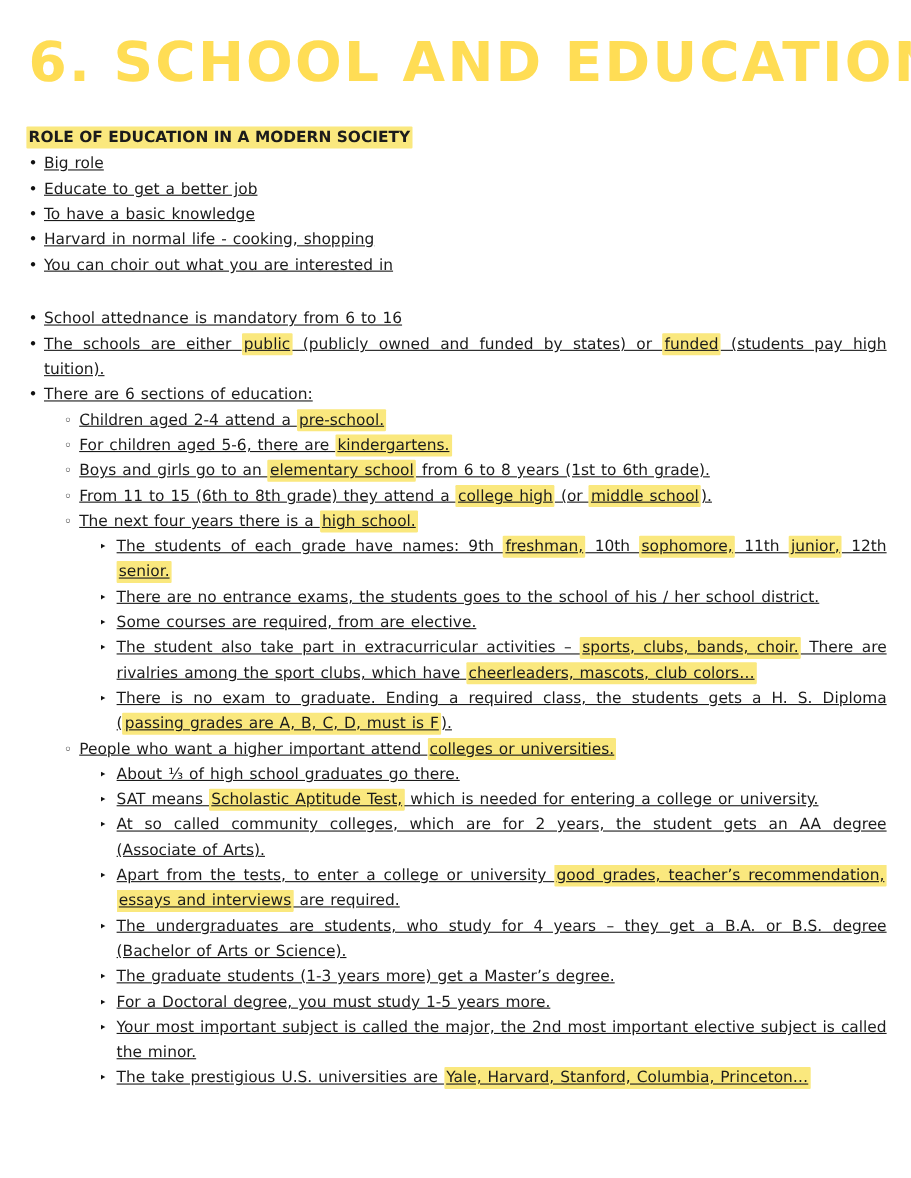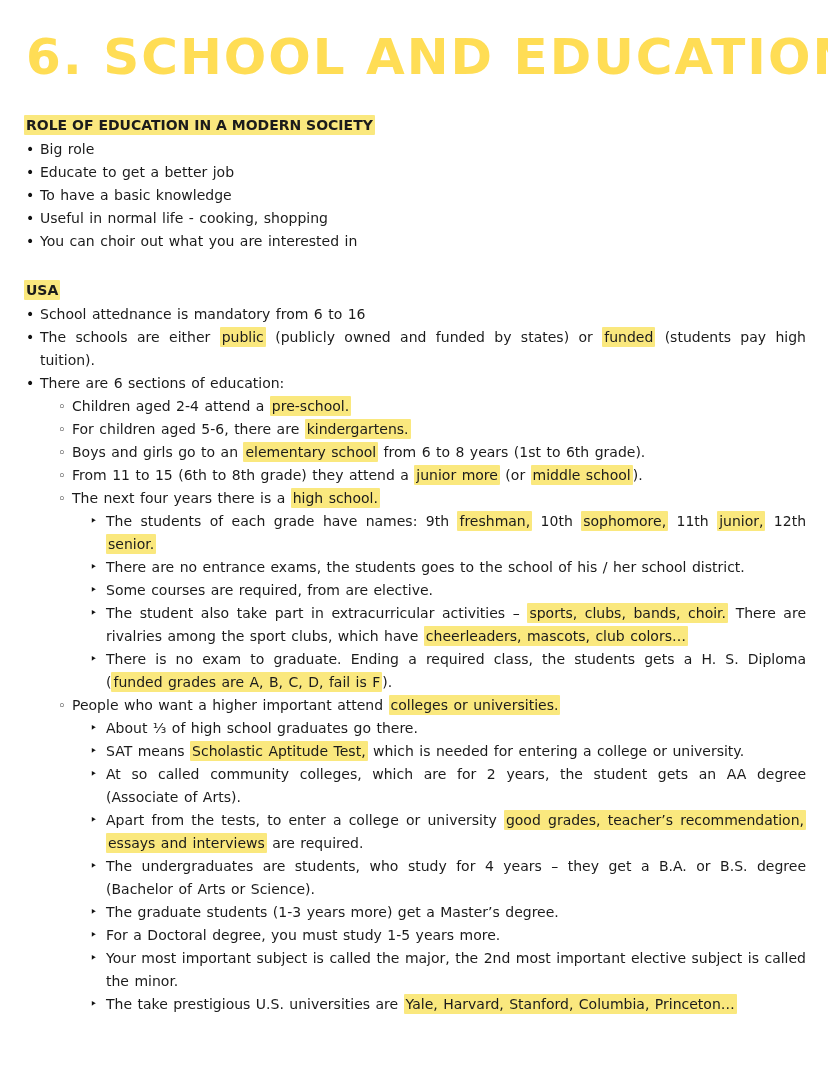--- a/index.html
+++ b/index.html
@@ -49,20 +49,21 @@
   .item{
     display:flex;
     align-items:flex-start;
     font-size:14px;
     line-height:23px;
   }
   .item-text{
     flex:1;
     text-align:justify;
     word-spacing:1px;
+    text-decoration:underline;
   }
   .bullet{
     flex:none;
     width:14px;
     line-height:23px;
     color:#111;
   }
   .level-1{ margin-left:2px; }
   .level-2{ margin-left:34px; }
   .level-3{ margin-left:66px; }
@@ -84,29 +85,28 @@
         <div class="item level-1">
           <span class="bullet">•</span>
           <div class="item-text"><span>Educate to get a better job</span></div>
         </div>
         <div class="item level-1">
           <span class="bullet">•</span>
           <div class="item-text"><span>To have a basic knowledge</span></div>
         </div>
         <div class="item level-1">
           <span class="bullet">•</span>
-          <div class="item-text"><span>Useful in normal life - cooking, shopping</span></div>
+          <div class="item-text"><span>Harvard in normal life - cooking, shopping</span></div>
         </div>
         <div class="item level-1">
           <span class="bullet">•</span>
           <div class="item-text"><span>You can choir out what you are interested in</span></div>
         </div>
       </div>
       <div class="section">
-        <div class="section-heading"><span class="hl">USA</span></div>
         <div class="item level-1">
           <span class="bullet">•</span>
           <div class="item-text"><span>School attednance is mandatory from 6 to 16</span></div>
         </div>
         <div class="item level-1">
           <span class="bullet">•</span>
           <div class="item-text"><span>The schools are either </span><span class="hl">public</span><span> (publicly owned and funded by states) or </span><span class="hl">funded</span><span> (students pay high tuition).</span></div>
         </div>
         <div class="item level-1">
           <span class="bullet">•</span>
@@ -119,21 +119,21 @@
         <div class="item level-2">
           <span class="bullet">◦</span>
           <div class="item-text"><span>For children aged 5-6, there are </span><span class="hl">kindergartens.</span></div>
         </div>
         <div class="item level-2">
           <span class="bullet">◦</span>
           <div class="item-text"><span>Boys and girls go to an </span><span class="hl">elementary school</span><span> from 6 to 8 years (1st to 6th grade).</span></div>
         </div>
         <div class="item level-2">
           <span class="bullet">◦</span>
-          <div class="item-text"><span>From 11 to 15 (6th to 8th grade) they attend a </span><span class="hl">junior more</span><span> (or </span><span class="hl">middle school</span><span>).</span></div>
+          <div class="item-text"><span>From 11 to 15 (6th to 8th grade) they attend a </span><span class="hl">college high</span><span> (or </span><span class="hl">middle school</span><span>).</span></div>
         </div>
         <div class="item level-2">
           <span class="bullet">◦</span>
           <div class="item-text"><span>The next four years there is a </span><span class="hl">high school.</span></div>
         </div>
         <div class="item level-3">
           <span class="bullet">‣</span>
           <div class="item-text"><span>The students of each grade have names: 9th </span><span class="hl">freshman,</span><span> 10th </span><span class="hl">sophomore,</span><span> 11th </span><span class="hl">junior,</span><span> 12th </span><span class="hl">senior.</span></div>
         </div>
         <div class="item level-3">
@@ -143,21 +143,21 @@
         <div class="item level-3">
           <span class="bullet">‣</span>
           <div class="item-text"><span>Some courses are required, from are elective.</span></div>
         </div>
         <div class="item level-3">
           <span class="bullet">‣</span>
           <div class="item-text"><span>The student also take part in extracurricular activities – </span><span class="hl">sports, clubs, bands, choir.</span><span> There are rivalries among the sport clubs, which have </span><span class="hl">cheerleaders, mascots, club colors…</span></div>
         </div>
         <div class="item level-3">
           <span class="bullet">‣</span>
-          <div class="item-text"><span>There is no exam to graduate. Ending a required class, the students gets a H. S. Diploma (</span><span class="hl">funded grades are A, B, C, D, fail is F</span><span>).</span></div>
+          <div class="item-text"><span>There is no exam to graduate. Ending a required class, the students gets a H. S. Diploma (</span><span class="hl">passing grades are A, B, C, D, must is F</span><span>).</span></div>
         </div>
         <div class="item level-2">
           <span class="bullet">◦</span>
           <div class="item-text"><span>People who want a higher important attend </span><span class="hl">colleges or universities.</span></div>
         </div>
         <div class="item level-3">
           <span class="bullet">‣</span>
           <div class="item-text"><span>About ⅓ of high school graduates go there.</span></div>
         </div>
         <div class="item level-3">

